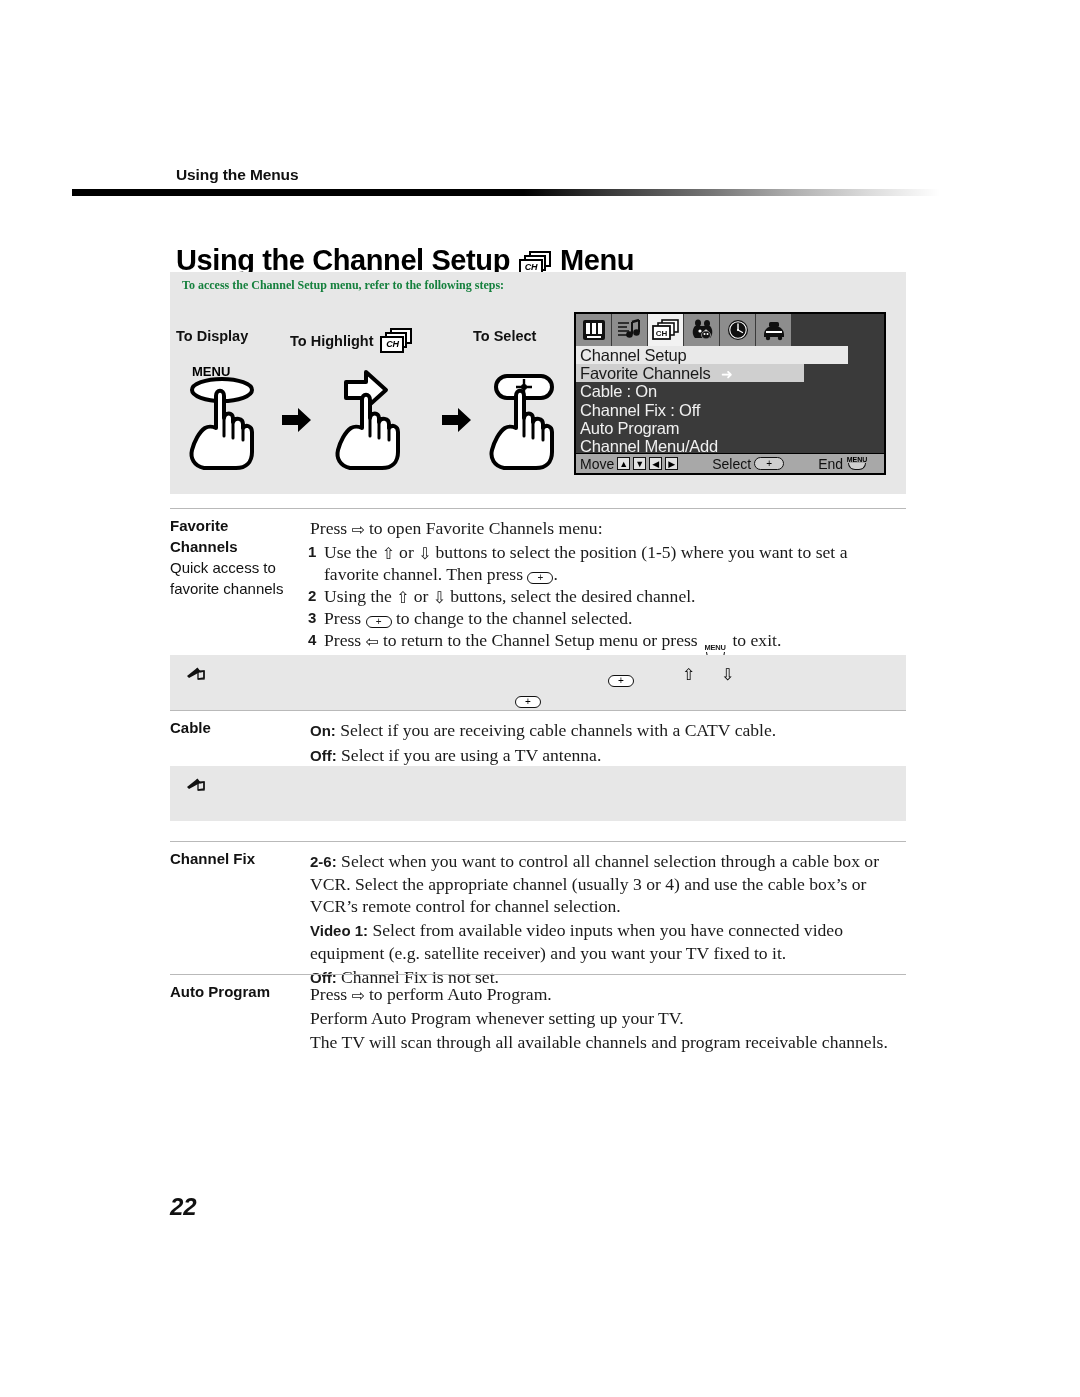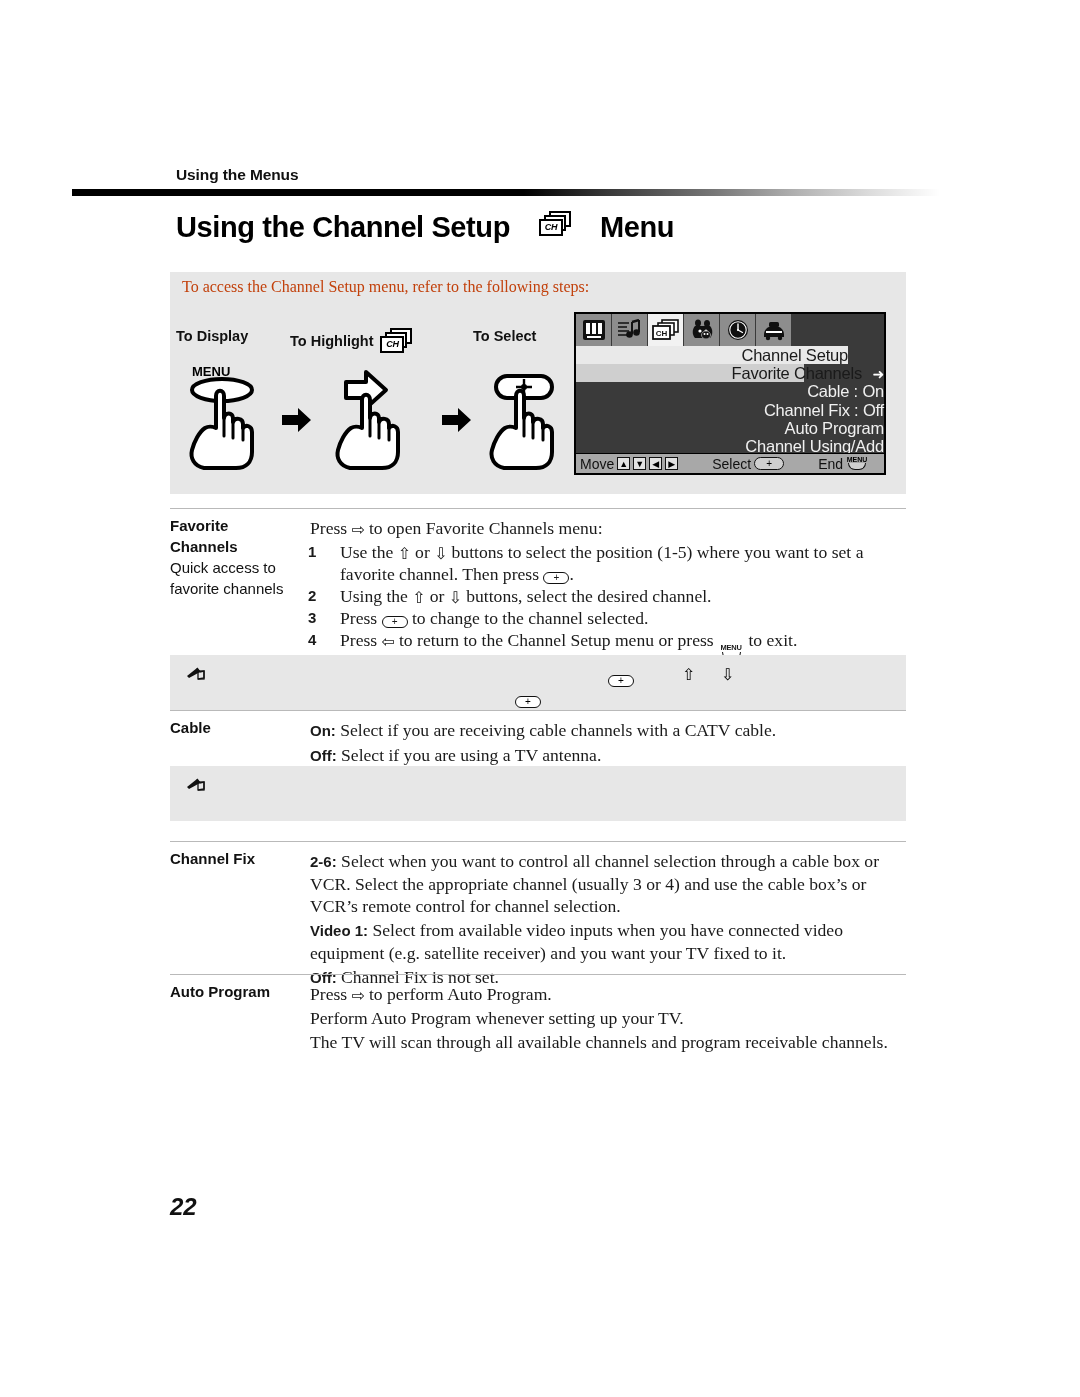--- a/index.html
+++ b/index.html
@@ -35,30 +35,29 @@
     height: 7px;
     background: linear-gradient(to right,
         #000 0%, #000 52%, #3a3a3a 62%, #777 74%,
         #b4b4b4 84%, #dcdcdc 92%, #ffffff 100%);
   }
 
   
   .chapter-title {
     position: absolute;
     left: 176px;
-    top: 211px;
+    top: 244px;
     font-family: "Liberation Sans", sans-serif;
     font-weight: bold;
     font-size: 29px;
     letter-spacing: -0.4px;
     color: #000;
     display: flex;
-    align-items: flex-start;
+    align-items: flex-end;
     white-space: nowrap;
-    gap: 20px;
   }
   .chapter-title .ch-stack { margin: 0 9px 0 9px; }
 
   
   .ch-stack {
     position: relative;
     display: inline-block;
     width: 32px;
     height: 26px;
     vertical-align: middle;
@@ -89,22 +88,23 @@
     left: 170px;
     top: 272px;
     width: 736px;
     height: 222px;
     background: #e7e7e7;
   }
   .intro-line {
     position: absolute;
     left: 12px;
     top: 6px;
-    font-size: 16px;
-    color: #c2410c;
+    font-size: 12px;
+    color: #15803d;
+    font-weight: bold;
   }
 
   .step-label {
     position: absolute;
     font-family: "Liberation Sans", sans-serif;
     font-weight: bold;
     font-size: 14.5px;
     color: #111;
     white-space: nowrap;
   }
@@ -168,21 +168,20 @@
     margin: 0;
   }
   .osd-row {
     height: 18.2px;
     line-height: 18.2px;
     font-size: 16.5px;
     color: #f0f0f0;
     padding-left: 4px;
     white-space: nowrap;
     letter-spacing: -0.2px;
-    text-align: right;
   }
   .osd-row.hl-full {
     background: #e9e9e9;
     color: #1a1a1a;
     width: 268px;
   }
   .osd-row.hl-partial {
     position: relative;
     color: #1a1a1a;
     border-radius: 6px;
@@ -310,21 +309,21 @@
     align-items: flex-start;
   }
   .step .num {
     font-family: "Liberation Sans", sans-serif;
     font-weight: bold;
     font-size: 15px;
     width: 16px;
     flex: 0 0 16px;
     line-height: 22px;
   }
-  .step .body { flex: 1; margin-left: 16px; }
+  .step .body { flex: 1; }
 
   
   .g-right, .g-left, .g-up, .g-down {
     display: inline-block;
     width: 13px;
     text-align: center;
     font-size: 16px;
     line-height: 1;
     vertical-align: -1px;
   }
@@ -532,21 +531,21 @@
     <div class="osd-list">
       <div class="osd-row hl-full">Channel Setup</div>
       <div class="osd-row hl-partial">
         <span class="hlbg"></span>
         <span class="txt">Favorite Channels</span>
         <span class="rarrow">➜</span>
       </div>
       <div class="osd-row">Cable : On</div>
       <div class="osd-row">Channel Fix : Off</div>
       <div class="osd-row">Auto Program</div>
-      <div class="osd-row">Channel Using/Add</div>
+      <div class="osd-row">Channel Menu/Add</div>
       <div class="osd-row">Channel Label</div>
     </div>
 
     <div class="osd-footer">
       <span class="seg">
         <span>Move</span>
         <span class="dkey">▲</span>
         <span class="dkey">▼</span>
         <span class="dkey">◀</span>
         <span class="dkey">▶</span>

